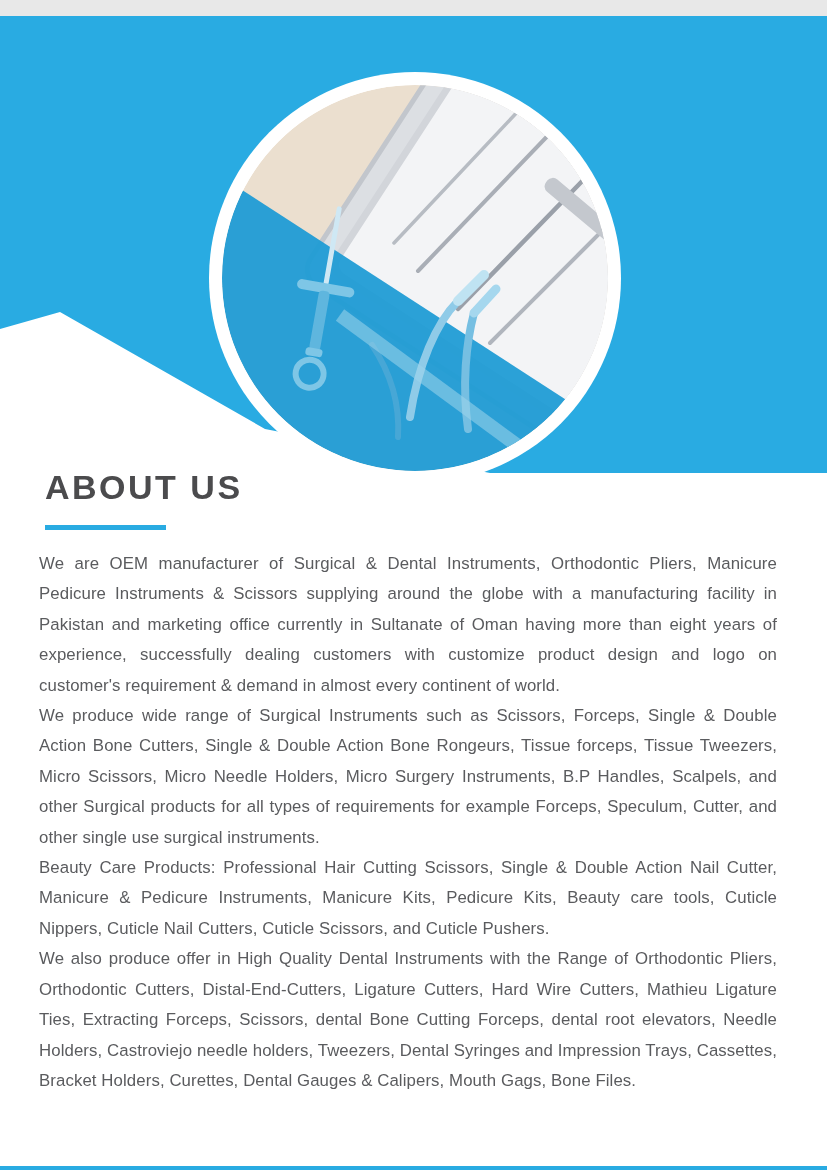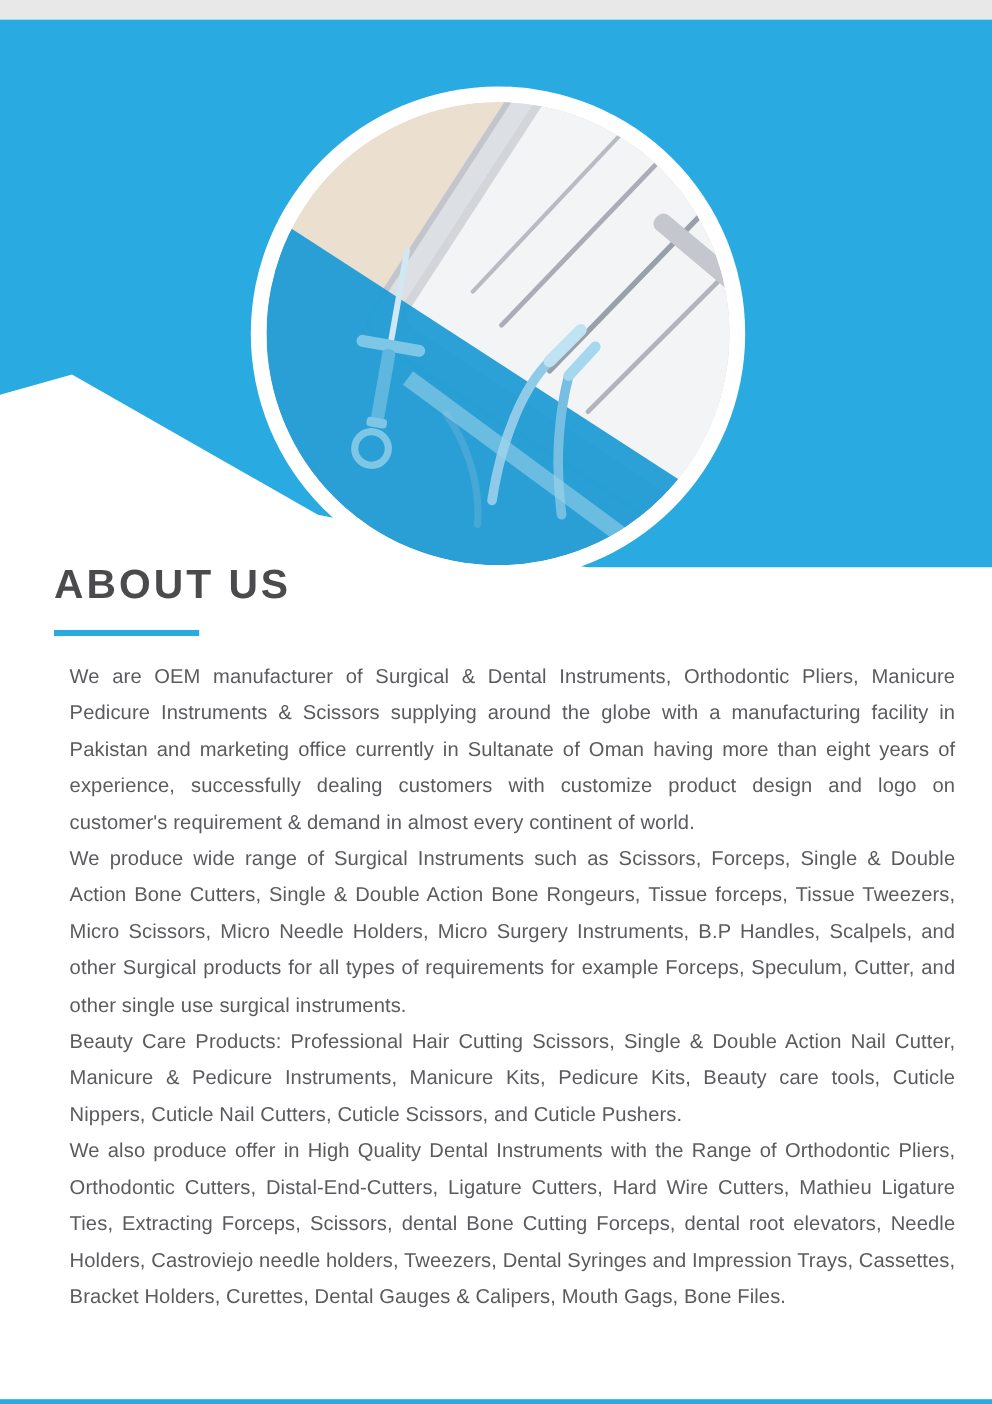--- a/index.html
+++ b/index.html
@@ -47,21 +47,21 @@
   .title-underline {
     position: absolute;
     left: 45px; top: 509px;
     width: 121px; height: 5px;
     background: #29abe2;
   }
 
   
   .body-text {
     position: absolute;
-    left: 58px; top: 533px;
+    left: 39px; top: 533px;
     width: 738px;
     color: #5a5b5e;
     font-size: 16.8px;
     line-height: 30.4px;
     letter-spacing: 0.1px;
   }
   .body-text p {
     text-align: justify;
     text-justify: inter-word;
   }

